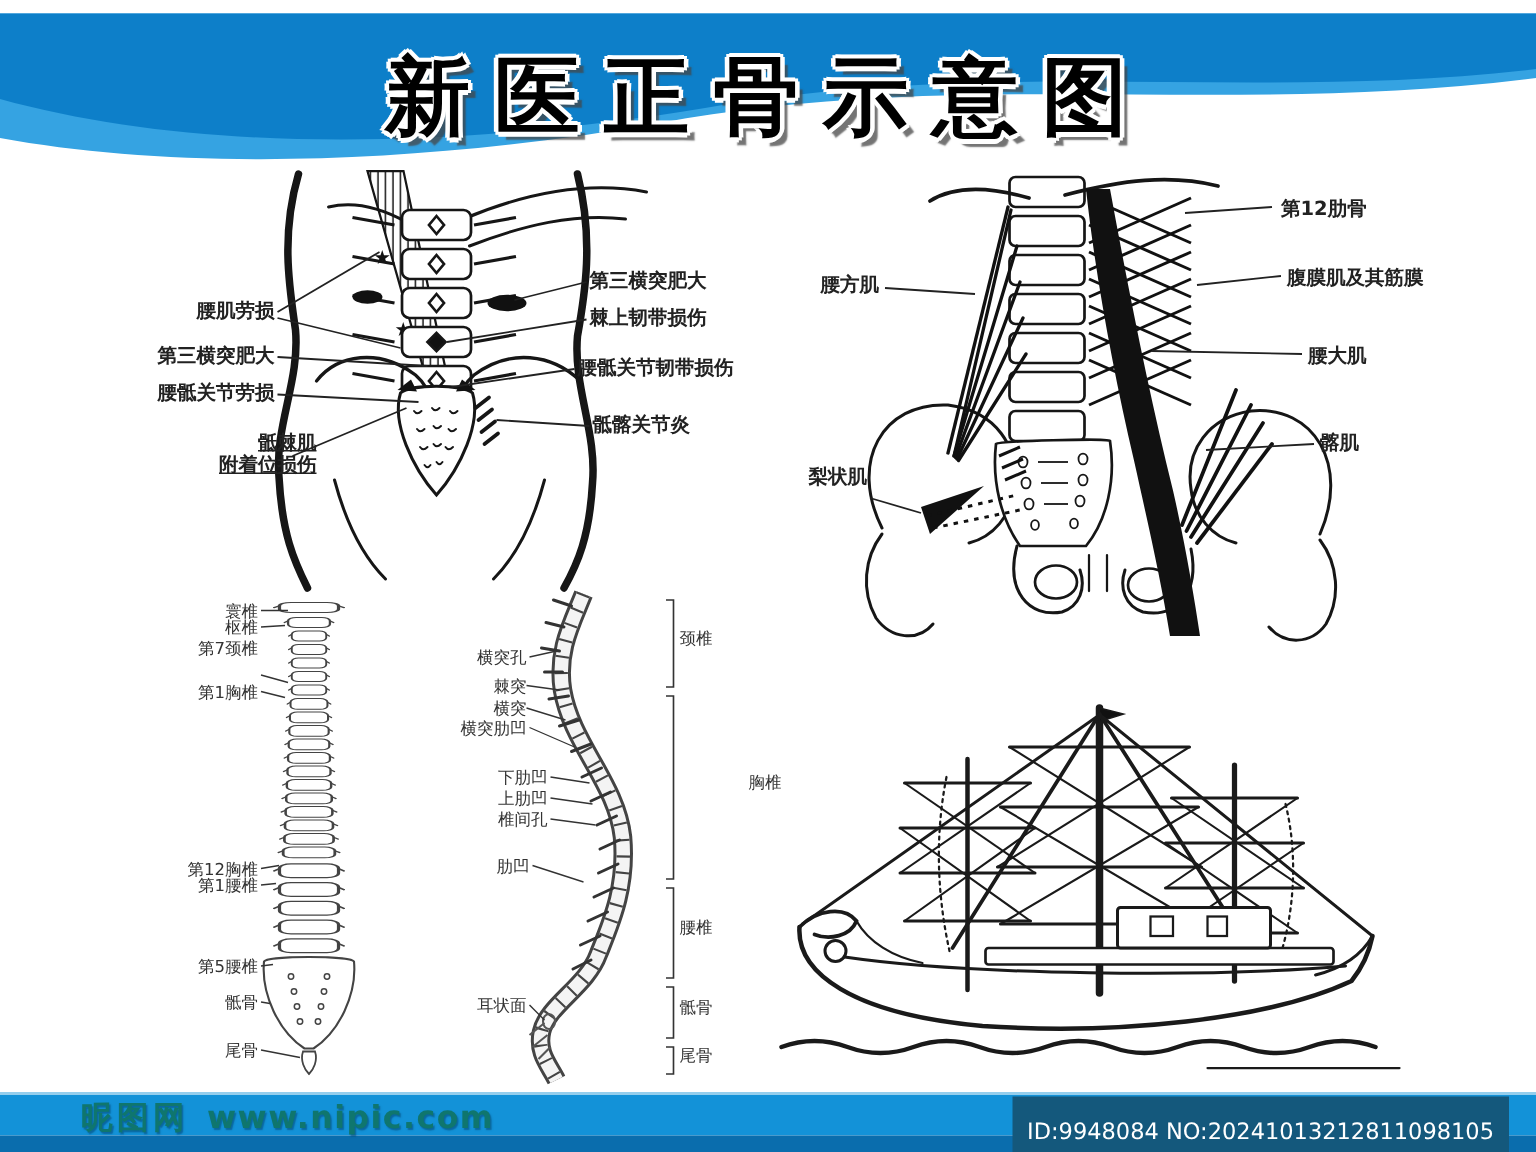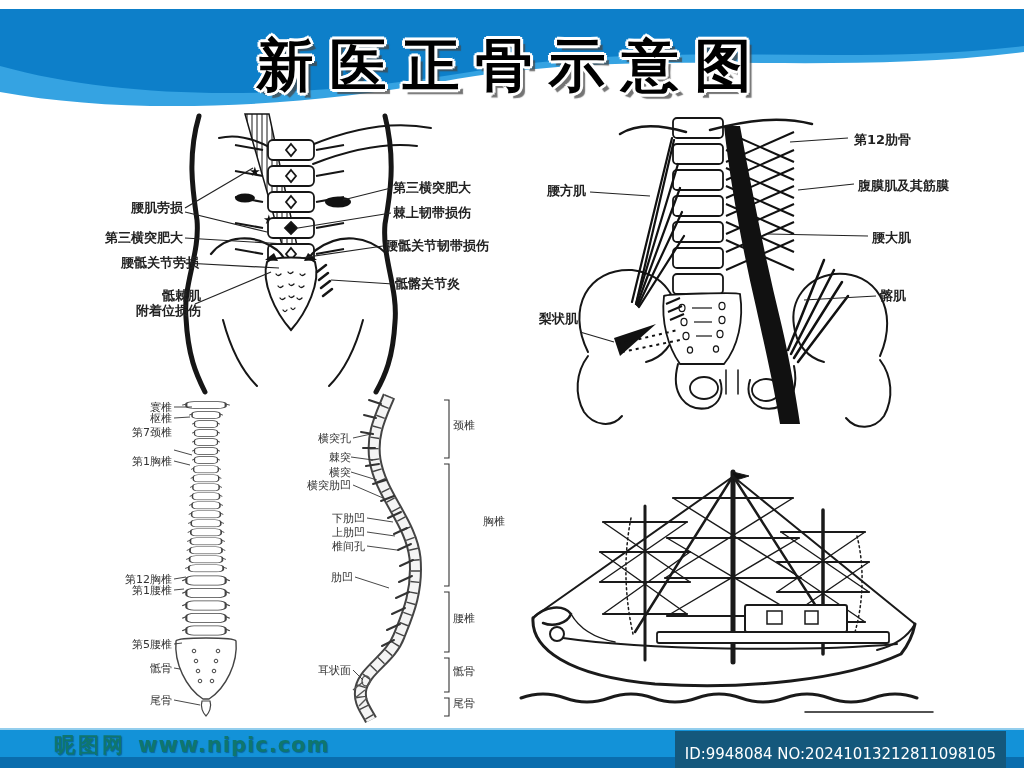--- a/index.html
+++ b/index.html
@@ -134,22 +134,22 @@
         <path d="M90,151 L184,156"></path>
         <path d="M100,192 L176,160"></path>
         <path d="M296,76 L248,88"></path>
         <path d="M296,101 L203,116"></path>
         <path d="M288,134 L206,146"></path>
         <path d="M298,172 L236,168"></path>
       </g>
     </svg>
     <span class="lb tr" style="left:0;top:88px;width:88px;">腰肌劳损</span>
     <span class="lb tr" style="left:0;top:118px;width:88px;">第三横突肥大</span>
-    <span class="lb tr" style="left:16px;top:143px;width:88px;">腰骶关节劳损</span>
-    <span class="lb tr" style="left:6px;top:176px;width:100px;">
+    <span class="lb tr" style="left:0;top:143px;width:88px;">腰骶关节劳损</span>
+    <span class="lb tr" style="left:16px;top:176px;width:100px;text-decoration:underline;">
       <span style="display:block;">骶棘肌</span>
       <span style="display:block;">附着位损伤</span>
     </span>
     <span class="lb" style="left:298px;top:68px;">第三横突肥大</span>
     <span class="lb" style="left:298px;top:93px;">棘上韧带损伤</span>
     <span class="lb" style="left:290px;top:126px;">腰骶关节韧带损伤</span>
     <span class="lb" style="left:300px;top:164px;">骶髂关节炎</span>
   </figure>
 
   <figure class="fig" id="fig-pelvis">
@@ -374,21 +374,21 @@
     <span class="lbs tr" style="left:14px;top:44px;width:44px;">横突孔</span>
     <span class="lbs tr" style="left:22px;top:63px;width:36px;">棘突</span>
     <span class="lbs tr" style="left:22px;top:78px;width:36px;">横突</span>
     <span class="lbs tr" style="left:6px;top:91px;width:52px;">横突肋凹</span>
     <span class="lbs tr" style="left:28px;top:124px;width:44px;">下肋凹</span>
     <span class="lbs tr" style="left:28px;top:138px;width:44px;">上肋凹</span>
     <span class="lbs tr" style="left:28px;top:152px;width:44px;">椎间孔</span>
     <span class="lbs tr" style="left:24px;top:183px;width:36px;">肋凹</span>
     <span class="lbs tr" style="left:14px;top:276px;width:44px;">耳状面</span>
     <span class="lbs" style="left:160px;top:31px;">颈椎</span>
-    <span class="lbs" style="left:144px;top:127px;padding-left:46px;">胸椎</span>
+    <span class="lbs" style="left:160px;top:127px;padding-left:46px;">胸椎</span>
     <span class="lbs" style="left:160px;top:224px;">腰椎</span>
     <span class="lbs" style="left:160px;top:277px;">骶骨</span>
     <span class="lbs" style="left:160px;top:309px;">尾骨</span>
   </figure>
 
   <figure class="fig" id="fig-ship">
     <svg width="440" height="272" viewBox="0 0 440 272">
       <g stroke="#1a1a1a" fill="none" stroke-linecap="round">
         <g>
           <path d="M140,58 L140,212" stroke-width="3"></path>

